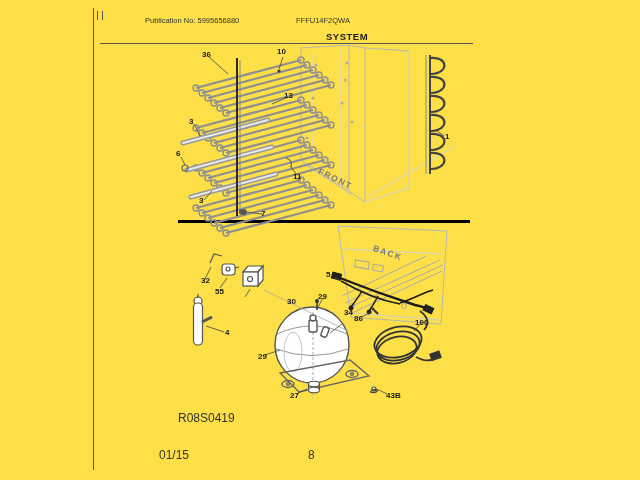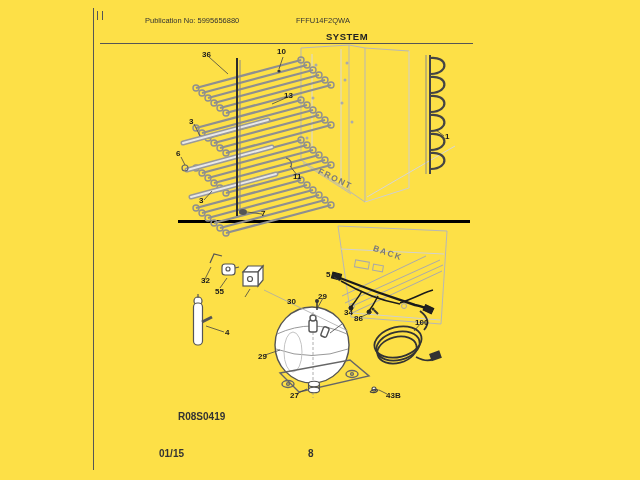--- a/index.html
+++ b/index.html
@@ -3,21 +3,21 @@
 <meta charset="utf-8">
 <style>
   html,body{margin:0;padding:0;background:#fff;}
   #page{position:relative;width:640px;height:480px;background:#fde047;overflow:hidden;
         font-family:"Liberation Sans",sans-serif;color:#111;}
   .hdr{position:absolute;font-size:7.5px;color:#333;white-space:nowrap;}
   .title{position:absolute;font-size:9.5px;font-weight:bold;color:#222;letter-spacing:.5px;}
   .lbl{position:absolute;font-size:8px;font-weight:bold;color:#1a1a1a;z-index:3;white-space:nowrap;}
   .orient{position:absolute;font-size:8.5px;font-weight:bold;color:#7a7a7a;letter-spacing:1.5px;
           z-index:3;transform-origin:left top;white-space:nowrap;}
-  .ftr{position:absolute;font-size:10px;color:#333;white-space:nowrap;font-weight:bold;}
+  .ftr{position:absolute;font-size:12px;color:#333;white-space:nowrap;}
   .rule{position:absolute;background:#555;}
   svg{position:absolute;left:0;top:0;z-index:1;}
 </style>
 </head>
 <body>
 
 <div id="page">
 
   <div class="rule" style="left:93px;top:8px;width:1px;height:462px;"></div>
   <div class="rule" style="left:97px;top:11px;width:1px;height:9px;"></div>

